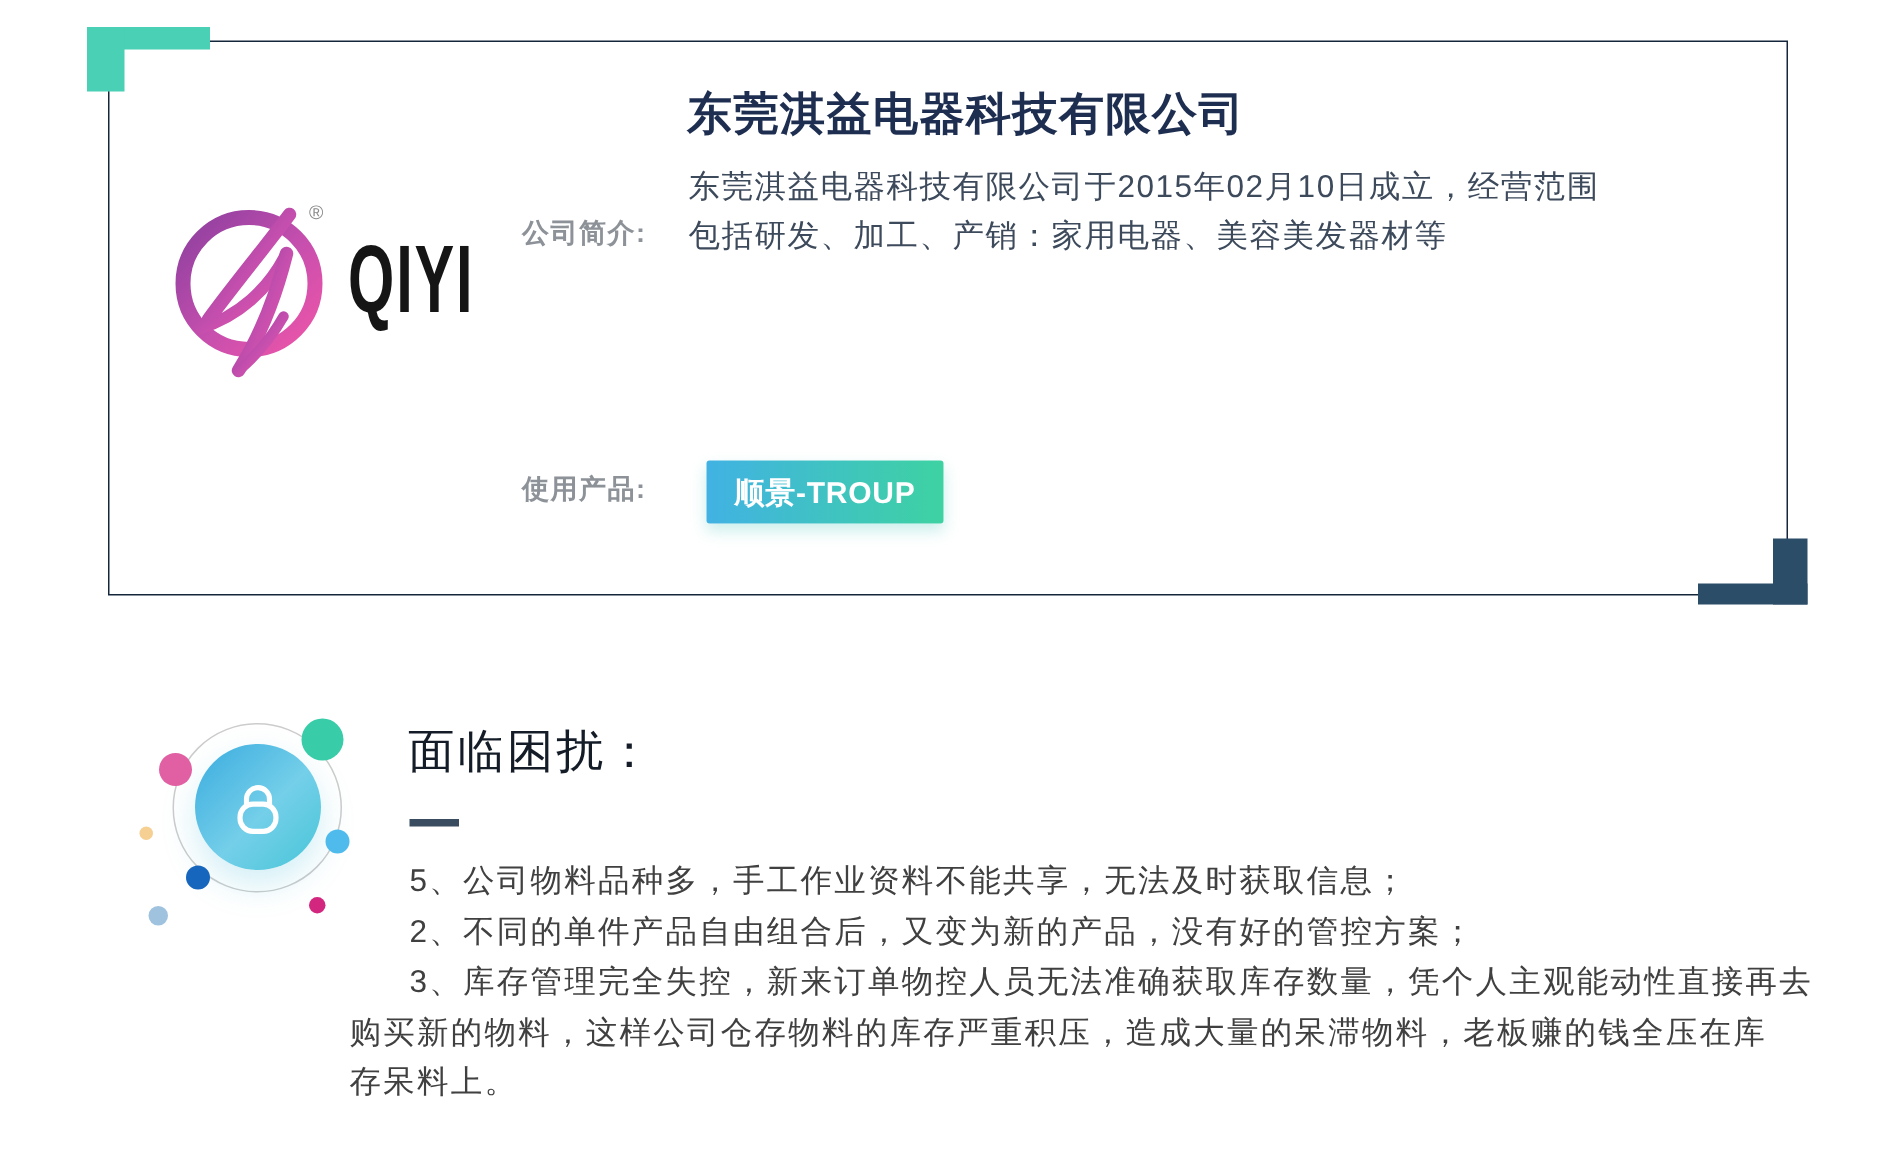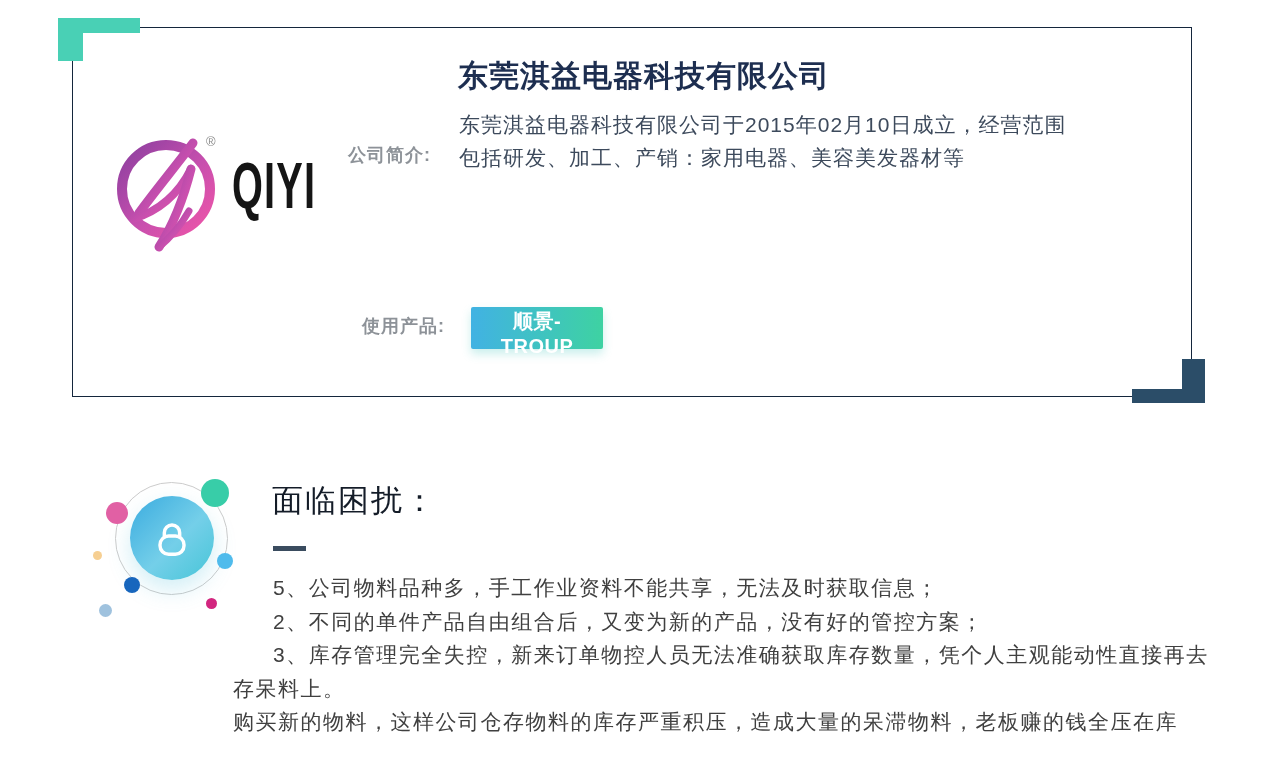--- a/index.html
+++ b/index.html
@@ -21,23 +21,23 @@
   .logo-swirl{left:40px;top:101px;width:135px;height:140px;}
   .logo-reg{left:133px;top:106px;font-size:13px;color:#8a8a8a;font-weight:400;}
   .logo-text{
     left:159px;top:120px;font-size:64px;font-weight:700;color:#151515;
     letter-spacing:2px;transform:scaleX(0.62);transform-origin:left top;line-height:1.2;
   }
   .card-title{left:385px;top:28px;margin:0;font-size:30px;font-weight:700;color:var(--title-navy,#1d2e50);letter-spacing:1px;}
   .field-label{width:100px;text-align:right;font-size:18px;font-weight:700;color:var(--label-gray,#8d9298);letter-spacing:1px;}
   .intro-label{left:258px;top:115px;}
   .desc{left:386px;top:80px;font-size:21px;line-height:33px;color:var(--desc-color,#3d4a5c);letter-spacing:1px;white-space:nowrap;}
-  .product-label{left:272px;top:286px;}
+  .product-label{left:258px;top:286px;}
   .product-btn{
-    left:398px;top:279px;width:132px;height:42px;border:none;cursor:pointer;
+    left:398px;top:279px;width:158px;height:42px;border:none;cursor:pointer;
     background:linear-gradient(90deg,var(--btn-blue,#41b2e3),var(--btn-green,#3ed2a2));
     color:#fff;font-size:20px;font-weight:700;letter-spacing:.5px;border-radius:2px;
     font-family:"Liberation Sans","DejaVu Sans",sans-serif;
     box-shadow:0 5px 10px rgba(64,198,185,.28);
   }
 
   
   .cluster{left:80px;top:455px;width:180px;height:180px;}
   .orbit{left:35px;top:27px;width:113px;height:113px;border:1px solid var(--ring-gray,#cccccc);border-radius:50%;}
   .bigcircle{
@@ -126,19 +126,19 @@
 
     <div class="abs para">
       <div class="item">
         <div class="line">5、公司物料品种多，手工作业资料不能共享，无法及时获取信息；</div>
       </div>
       <div class="item">
         <div class="line">2、不同的单件产品自由组合后，又变为新的产品，没有好的管控方案；</div>
       </div>
       <div class="item">
         <div class="line">3、库存管理完全失控，新来订单物控人员无法准确获取库存数量，凭个人主观能动性直接再去</div>
+        <div class="line">购买新的物料，这样公司仓存物料的库存严重积压，造成大量的呆滞物料，老板赚的钱全压在库</div>
         <div class="line">存呆料上。</div>
-        <div class="line">购买新的物料，这样公司仓存物料的库存严重积压，造成大量的呆滞物料，老板赚的钱全压在库</div>
       </div>
     </div>
   </section>
 
 </div>
 
 </body></html>

